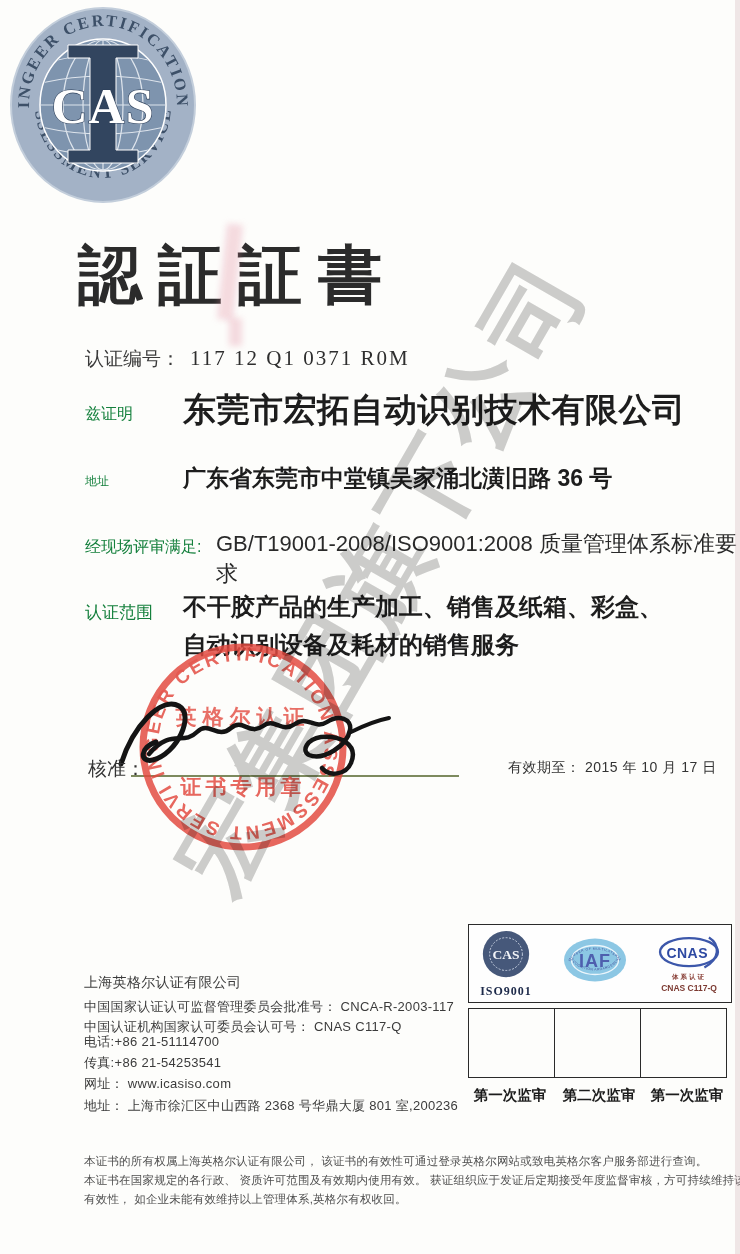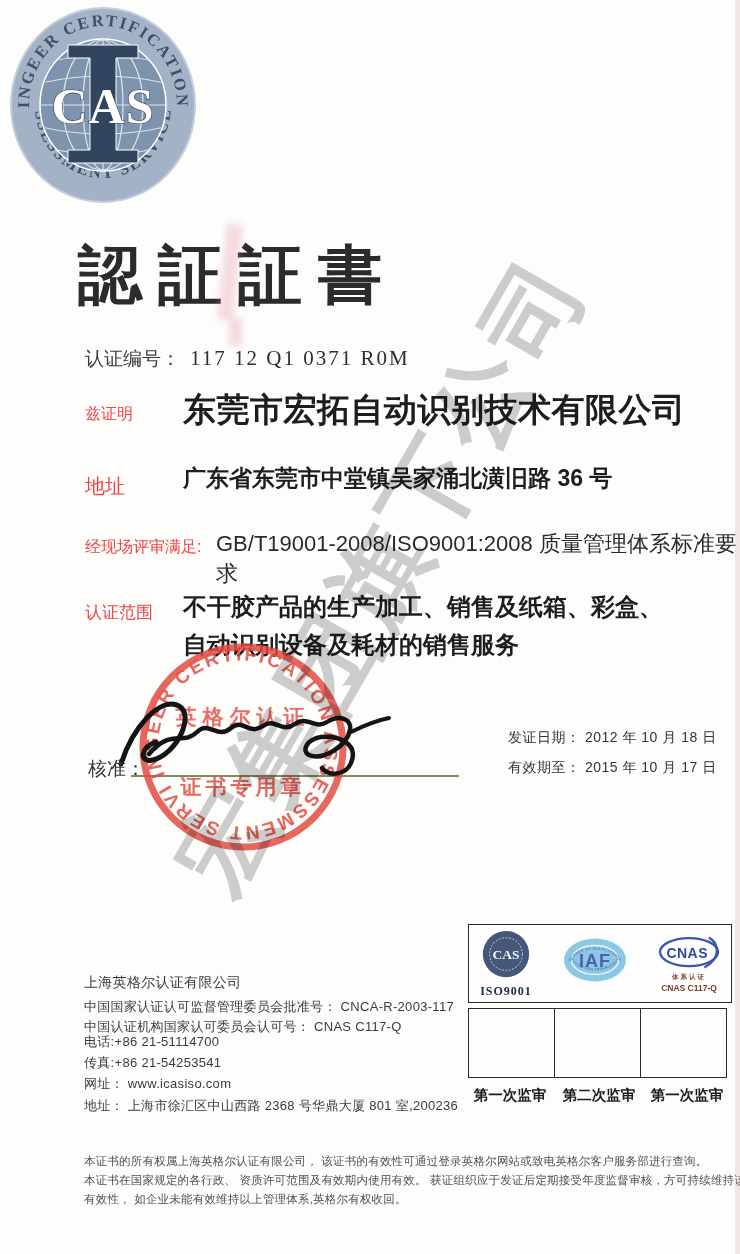--- a/index.html
+++ b/index.html
@@ -22,24 +22,24 @@
   #title{
     left:78px;top:232px;font-family:"Liberation Serif",serif;
     font-size:64px;font-weight:600;letter-spacing:16px;color:#2b2b2b;z-index:2;
   }
   .smudge{background:rgba(226,140,160,.30);filter:blur(3px);z-index:3;}
   
   #certno{left:85px;top:346px;z-index:2;font-family:Liberation Serif, serif;}
   #certno .lbl{font-size:19px;color:#3a3a3a;}
   #certno .val{font-size:21px;color:#2e2e2e;letter-spacing:2px;margin-left:10px;}
   
-  .field-label{color:#ef4444;z-index:2;}
+  .field-label{color:#15803d;z-index:2;}
   #certify-label{left:85px;top:404px;font-size:16px;}
   #certify-value{left:183px;top:388px;font-size:33px;font-weight:bold;color:#1d1d1d;letter-spacing:.5px;z-index:2;}
-  #address-label{left:85px;top:473px;font-size:20px;}
+  #address-label{left:85px;top:473px;font-size:12px;}
   #address-value{left:183px;top:463px;font-size:23px;font-weight:bold;color:#1d1d1d;z-index:2;}
   #standard-label{left:85px;top:537px;font-size:16px;}
   #standard-value{left:216px;top:529px;font-size:22px;color:#2a2a2a;z-index:2;}
   #scope-label{left:85px;top:601px;font-size:17px;}
   #scope-value{left:183px;top:588px;font-size:24px;font-weight:bold;color:#1d1d1d;line-height:38px;z-index:2;}
   
   #approve-label{left:88px;top:756px;font-size:19px;color:#333;z-index:4;}
   #approve-line{left:131px;top:775px;width:328px;height:1.5px;background:#7d8a5e;z-index:1;}
   .dateline{left:508px;font-size:14px;color:#333;letter-spacing:.5px;z-index:2;}
   #date-issue{top:729px;}
@@ -150,24 +150,20 @@
     <g fill="none" stroke="#141414" stroke-linecap="round" stroke-linejoin="round">
       <path stroke-width="5" d="M16,88 C28,50 56,20 74,30 C90,39 72,78 48,84 C34,87 35,71 51,66"></path>
       <path stroke-width="4.5" d="M44,78 C66,52 78,70 92,56 C104,44 112,64 126,52 C138,42 144,60 158,50 C170,41 176,58 190,48 C202,39 210,54 222,46 C234,38 247,43 245,54 C242,70 218,85 204,79 C196,75 202,63 216,61 C234,59 254,68 246,87 C241,99 224,101 217,92"></path>
       <path stroke-width="4" d="M246,56 C262,48 274,44 284,42"></path>
     </g>
   </svg>
 
   <div class="abs" id="approve-label">核准：</div>
   <div class="abs" id="approve-line"></div>
 
-  <div class="abs dateline" id="date-issue">
-    <span>发证日期：</span>
-    <span>2012 年 10 月 18 日</span>
-  </div>
   <div class="abs dateline" id="date-valid">
     <span>有效期至：</span>
     <span>2015 年 10 月 17 日</span>
   </div>
 
   <div class="abs issuer-line" style="top:974px;font-size:14px;">上海英格尔认证有限公司</div>
   <div class="abs issuer-line" style="top:998px;">中国国家认证认可监督管理委员会批准号： CNCA-R-2003-117</div>
   <div class="abs issuer-line" style="top:1018px;">中国认证机构国家认可委员会认可号： CNAS C117-Q</div>
   <div class="abs issuer-line" style="top:1033px;">电话:+86 21-51114700</div>
   <div class="abs issuer-line" style="top:1054px;">传真:+86 21-54253541</div>

